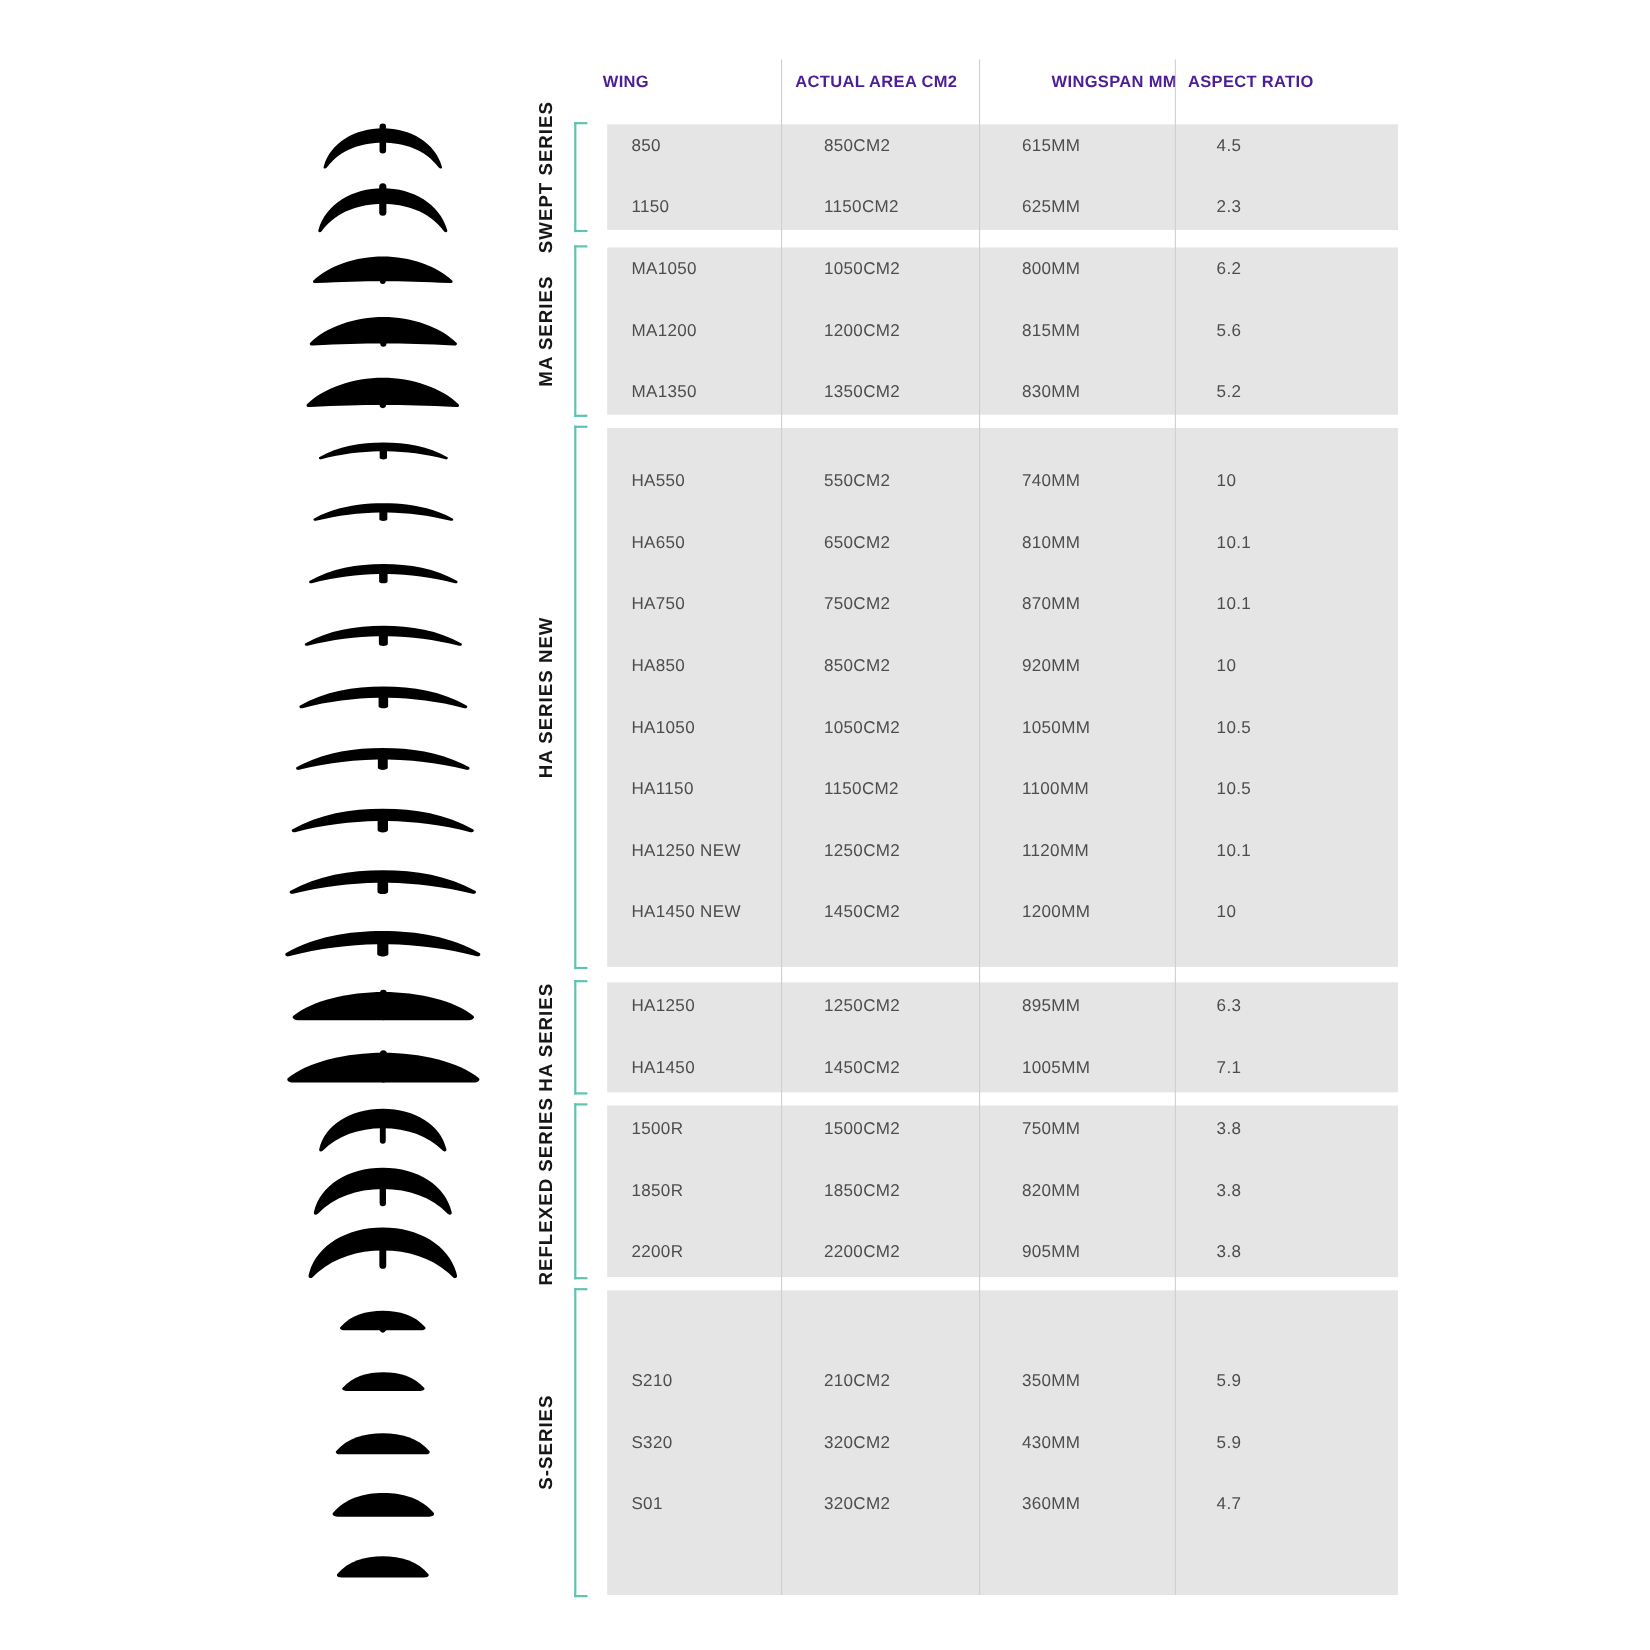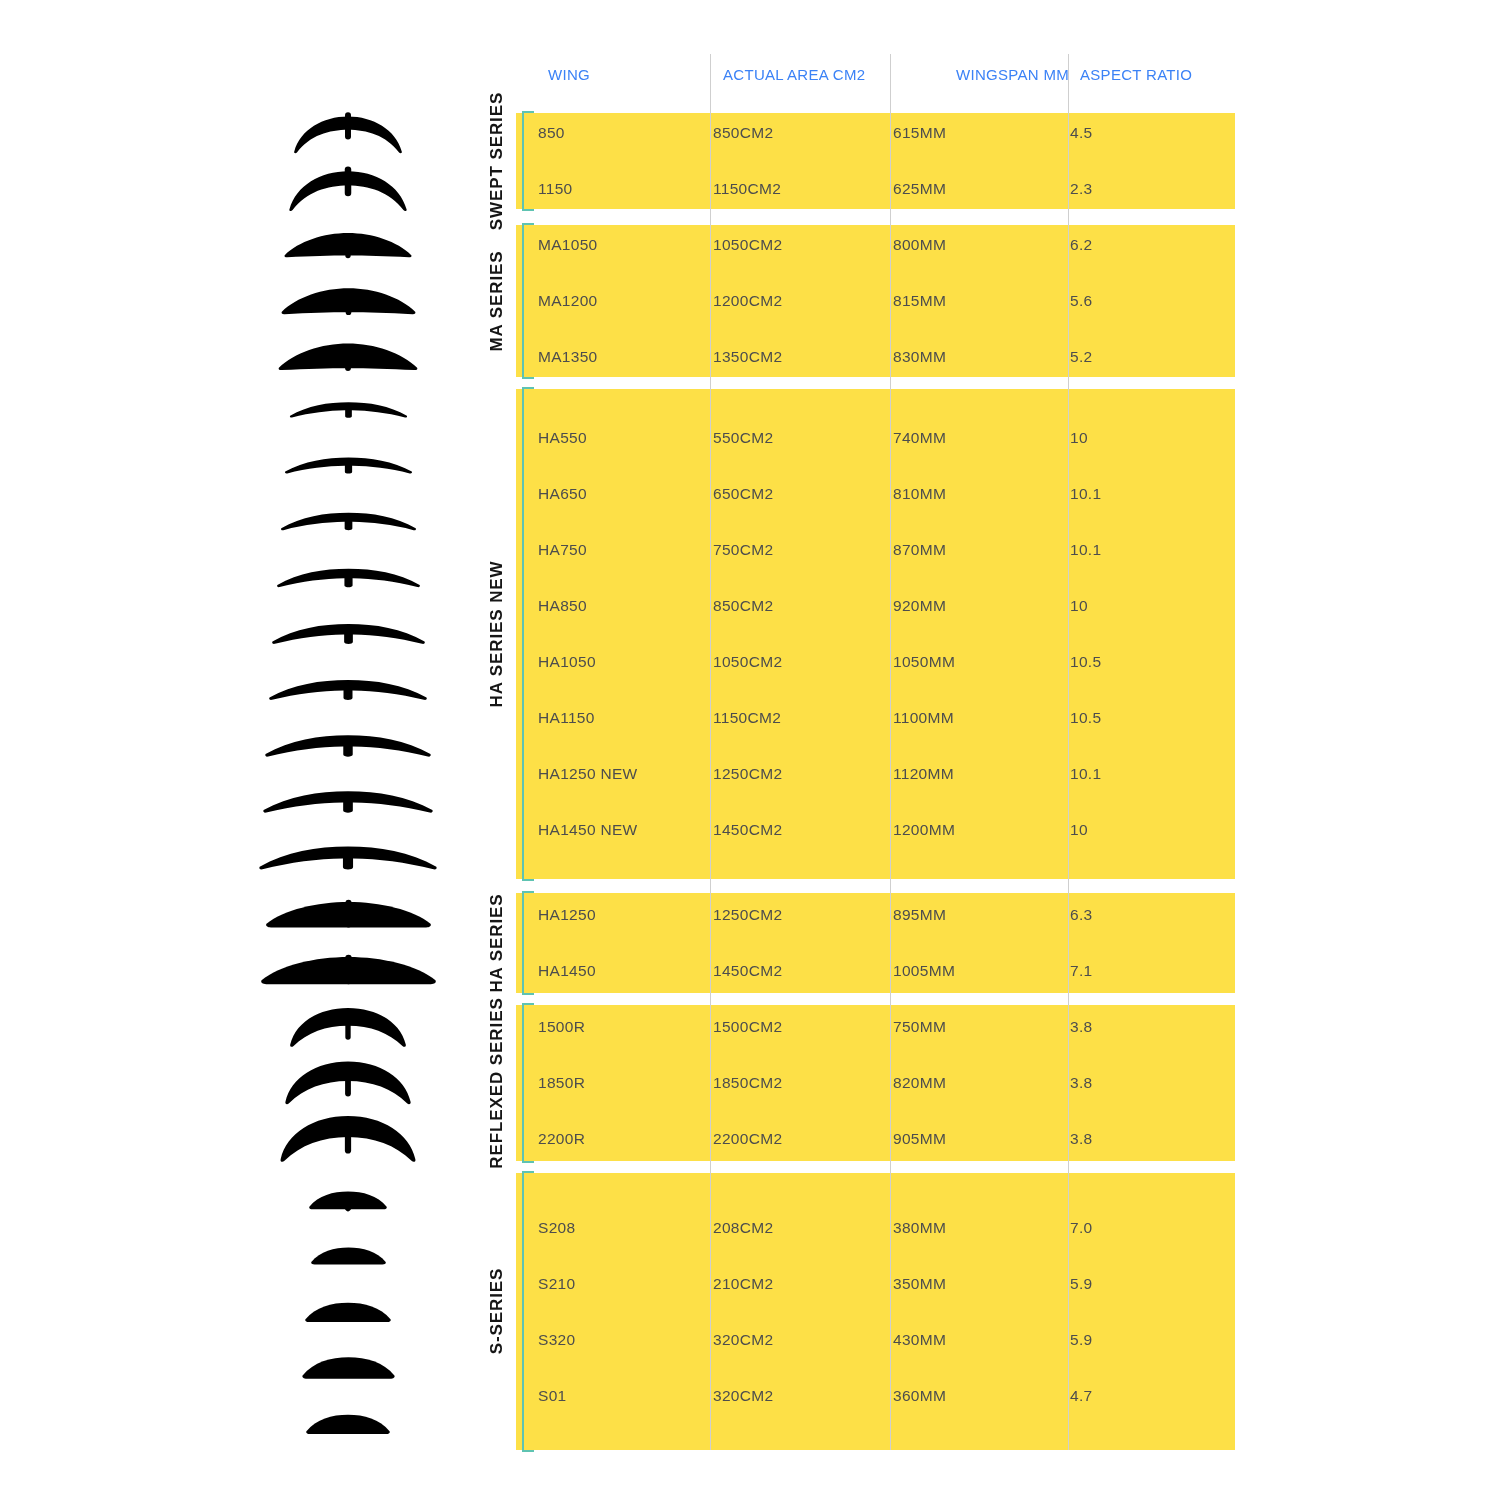--- a/index.html
+++ b/index.html
@@ -1,29 +1,29 @@
 <!DOCTYPE html>
 <html><head>
 <meta charset="utf-8">
 <style>
   html,body{margin:0;padding:0;background:#ffffff;}
   .canvas{position:relative;width:1500px;height:1500px;background:#ffffff;
           font-family:"Liberation Sans",sans-serif;overflow:hidden;}
 
   
   .hdr{position:absolute;top:66px;height:18px;line-height:18px;
-       font-size:15px;font-weight:normal;color:#3b82f6;letter-spacing:0.3px;white-space:nowrap;}
+       font-size:15px;font-weight:bold;color:#4c1d95;letter-spacing:0.3px;white-space:nowrap;}
   .h0{left:548px}.h1{left:723px}.h2{left:956px}.h3{left:1080px}
 
   
   .vsep{position:absolute;top:54px;width:1px;height:1396px;background:#cfcfcf;}
   .v1{left:710px}.v2{left:890px}.v3{left:1068px}
 
   
-  .section{position:absolute;left:516px;width:719px;background:#fde047;
+  .section{position:absolute;left:552px;width:719px;background:#e5e5e5;
            display:flex;flex-direction:column;justify-content:center;}
   .sec-swept{top:113px;height:96px}
   .sec-ma{top:225px;height:152px}
   .sec-hanew{top:389px;height:490px}
   .sec-ha{top:893px;height:100px}
   .sec-reflexed{top:1005px;height:156px}
   .sec-s{top:1173px;height:277px}
 
   .row{position:relative;height:56px;flex:0 0 56px;}
   .c{position:absolute;top:50%;transform:translateY(-50%);
@@ -223,26 +223,20 @@
     <div class="row">
       <span class="c c0">2200R</span>
       <span class="c c1">2200CM2</span>
       <span class="c c2">905MM</span>
       <span class="c c3">3.8</span>
     </div>
   </div>
 
   <div class="section sec-s">
     <div class="row">
-      <span class="c c0">S208</span>
-      <span class="c c1">208CM2</span>
-      <span class="c c2">380MM</span>
-      <span class="c c3">7.0</span>
-    </div>
-    <div class="row">
       <span class="c c0">S210</span>
       <span class="c c1">210CM2</span>
       <span class="c c2">350MM</span>
       <span class="c c3">5.9</span>
     </div>
     <div class="row">
       <span class="c c0">S320</span>
       <span class="c c1">320CM2</span>
       <span class="c c2">430MM</span>
       <span class="c c3">5.9</span>

